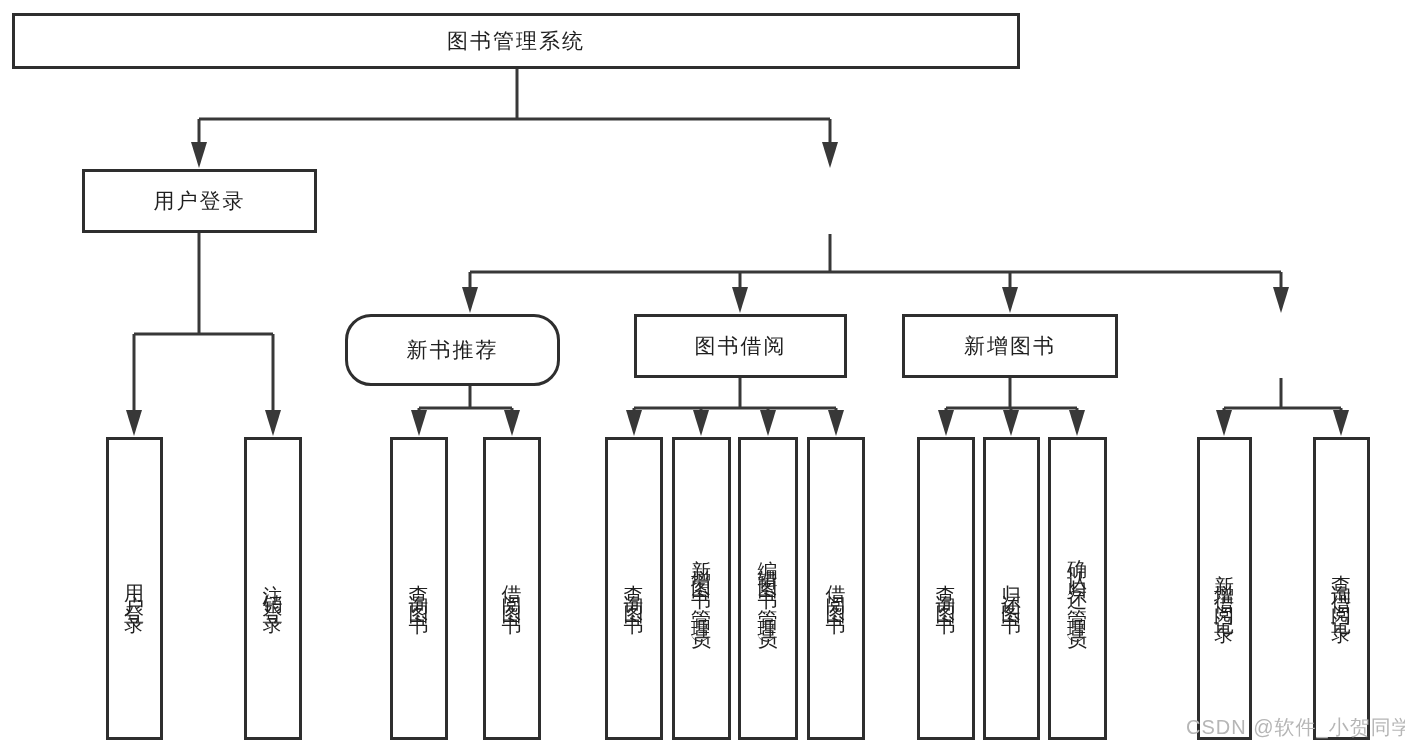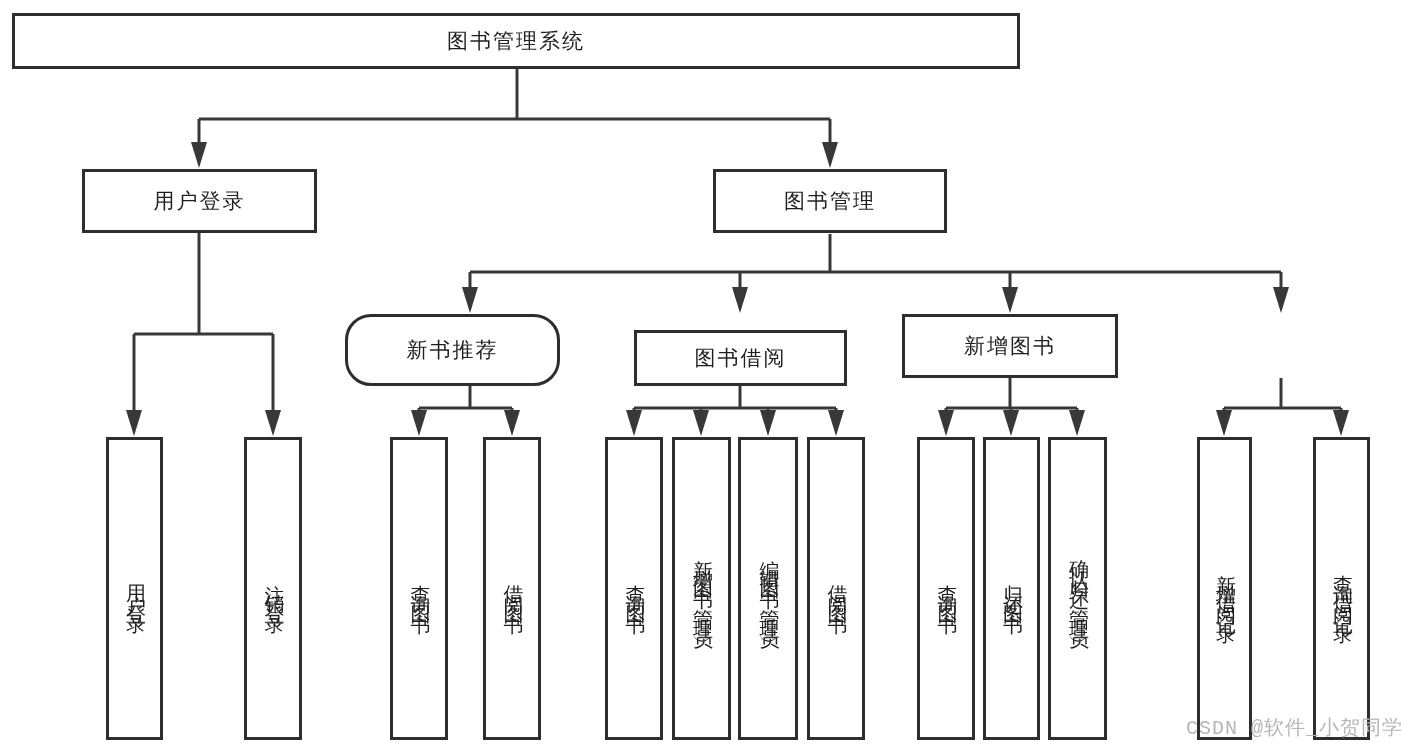--- a/index.html
+++ b/index.html
@@ -9,21 +9,21 @@
     --fill: #ffffff;
     --watermark: #b6b6b6;
     --bg: #ffffff;
   }
   html, body { margin: 0; padding: 0; background: #fff; }
   .stage {
     position: relative;
     width: 1405px;
     height: 747px;
     background: var(--bg);
-    font-family: Liberation Mono, monospace;
+    font-family: Liberation Sans, sans-serif;
     overflow: hidden;
     text-align: right;
   }
   .svg-layer {
     position: absolute;
     left: 0; top: 0;
     width: 1405px; height: 747px;
     z-index: 1;
   }
   .svg-layer path {
@@ -152,28 +152,25 @@
     </g>
   </svg>
 
   <div class="box" style="left:12px; top:13px; width:1008px; height:56px;">
     <span class="hlabel">图书管理系统</span>
   </div>
 
   <div class="box" style="left:82px; top:169px; width:235px; height:64px;">
     <span class="hlabel">用户登录</span>
   </div>
-  <div class="box" style="left:713px; top:169px; width:234px; height:64px;">
-    <span class="hlabel">图书管理</span>
-  </div>
 
   <div class="box" style="left:345px; top:314px; width:215px; height:72px;border-radius:26px;">
     <span class="hlabel">新书推荐</span>
   </div>
-  <div class="box" style="left:634px; top:314px; width:213px; height:56px;margin-top:16px;">
+  <div class="box" style="left:634px; top:314px; width:213px; height:64px;">
     <span class="hlabel">图书借阅</span>
   </div>
   <div class="box" style="left:902px; top:314px; width:216px; height:64px;">
     <span class="hlabel">新增图书</span>
   </div>
 
   <div class="box leaf" style="left:106px; width:57px;">
     <span class="vlabel">用户登录</span>
   </div>
   <div class="box leaf" style="left:244px; width:58px;">

